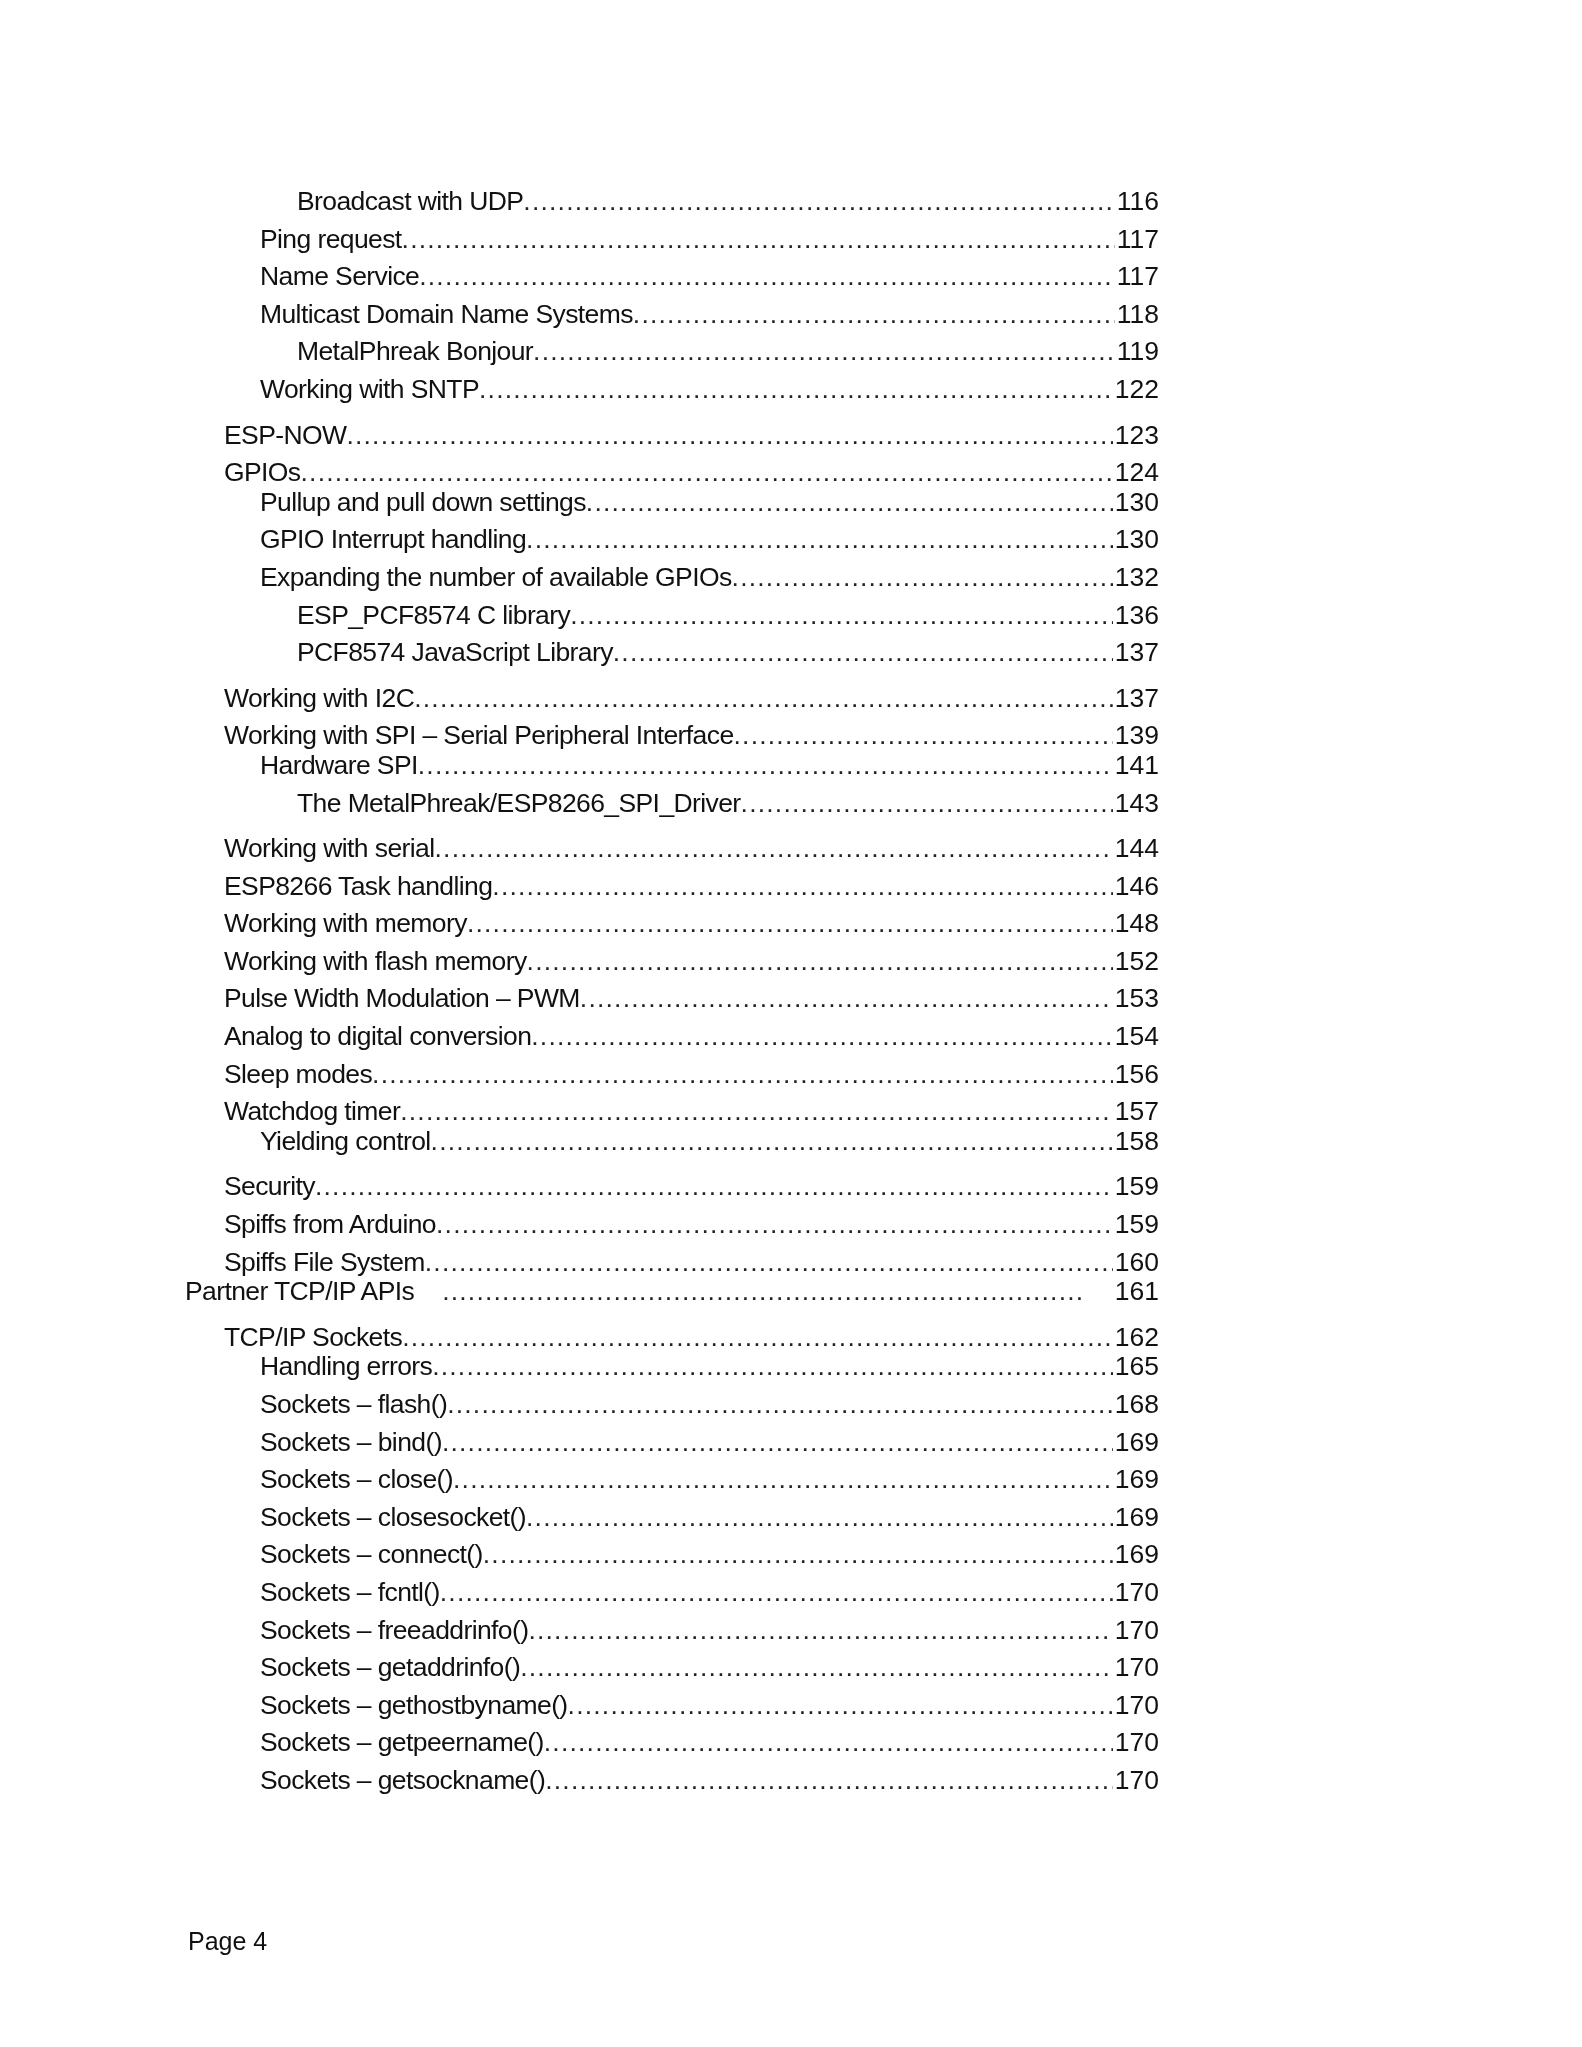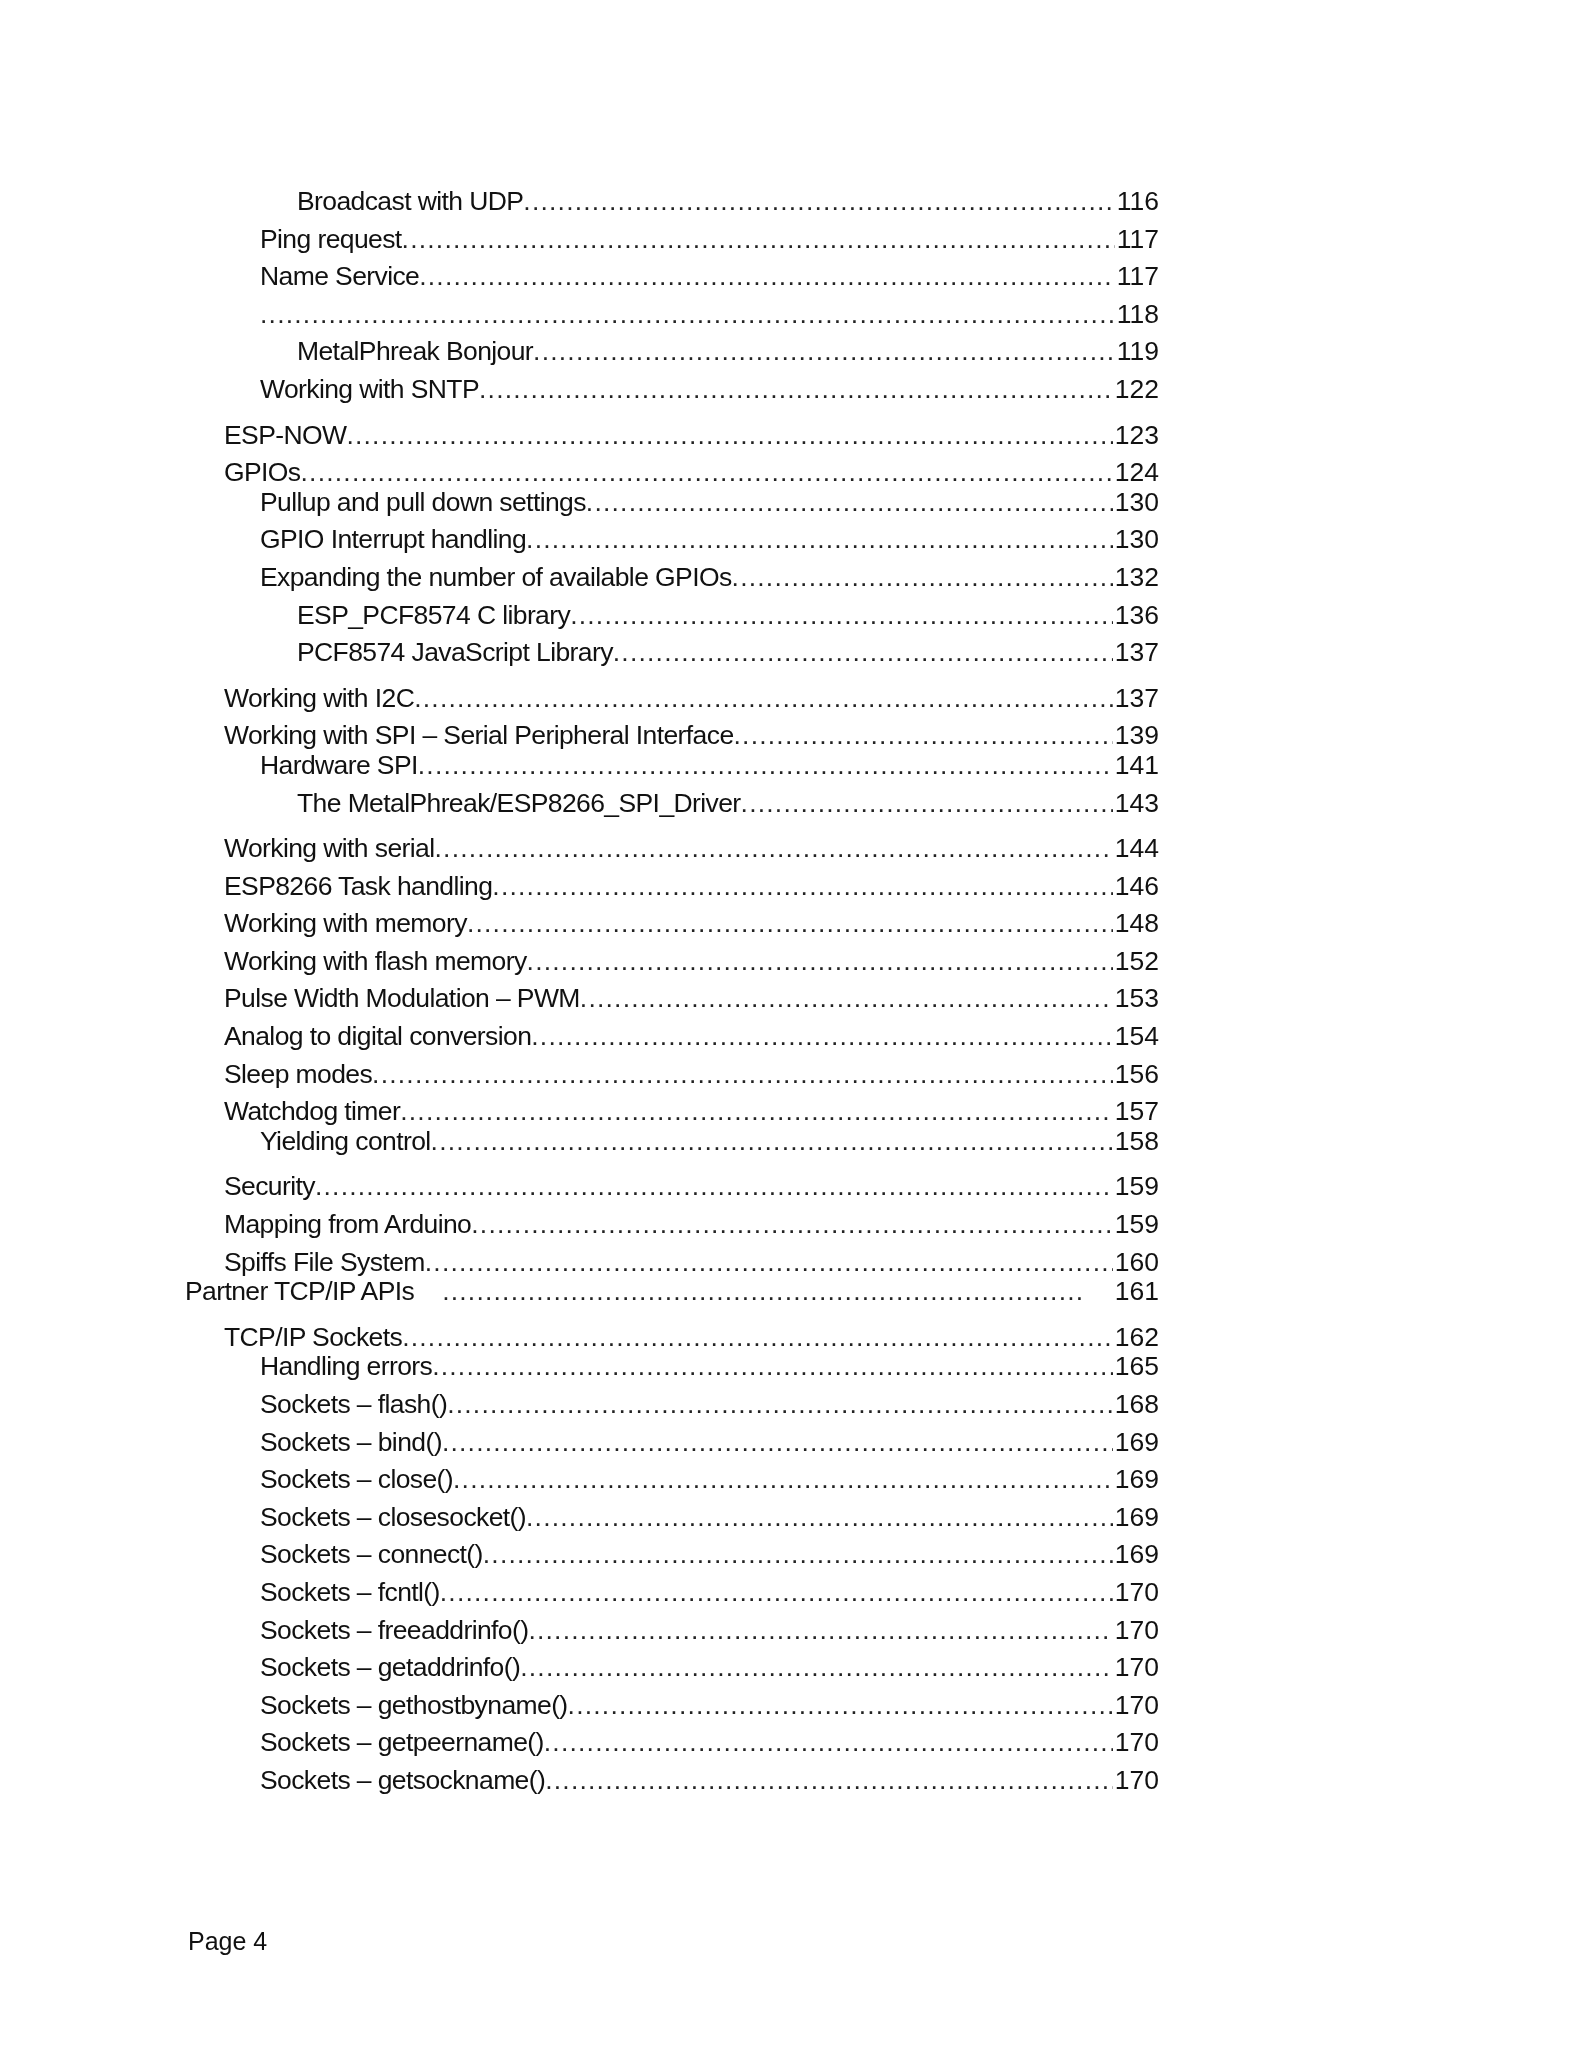--- a/index.html
+++ b/index.html
@@ -42,20 +42,21 @@
   </div>
     <div class="row l2">
     <div class="entry">
       <span class="title">Name Service</span>
       <span class="leader"></span>
       <span class="page">117</span>
     </div>
   </div>
     <div class="row l2">
     <div class="entry">
+      <span class="title">Multicast Domain Name Systems</span>
       <span class="leader"></span>
       <span class="page">118</span>
     </div>
   </div>
     <div class="row l3">
     <div class="entry">
       <span class="title">MetalPhreak Bonjour</span>
       <span class="leader"></span>
       <span class="page">119</span>
     </div>
@@ -209,21 +210,21 @@
   </div>
     <div class="row l1">
     <div class="entry">
       <span class="title">Security</span>
       <span class="leader"></span>
       <span class="page">159</span>
     </div>
   </div>
     <div class="row l1">
     <div class="entry">
-      <span class="title">Mapping from Arduino</span>
+      <span class="title">Spiffs from Arduino</span>
       <span class="leader"></span>
       <span class="page">159</span>
     </div>
   </div>
     <div class="row l1">
     <div class="entry">
       <span class="title">Spiffs File System</span>
       <span class="leader"></span>
       <span class="page">160</span>
     </div>

